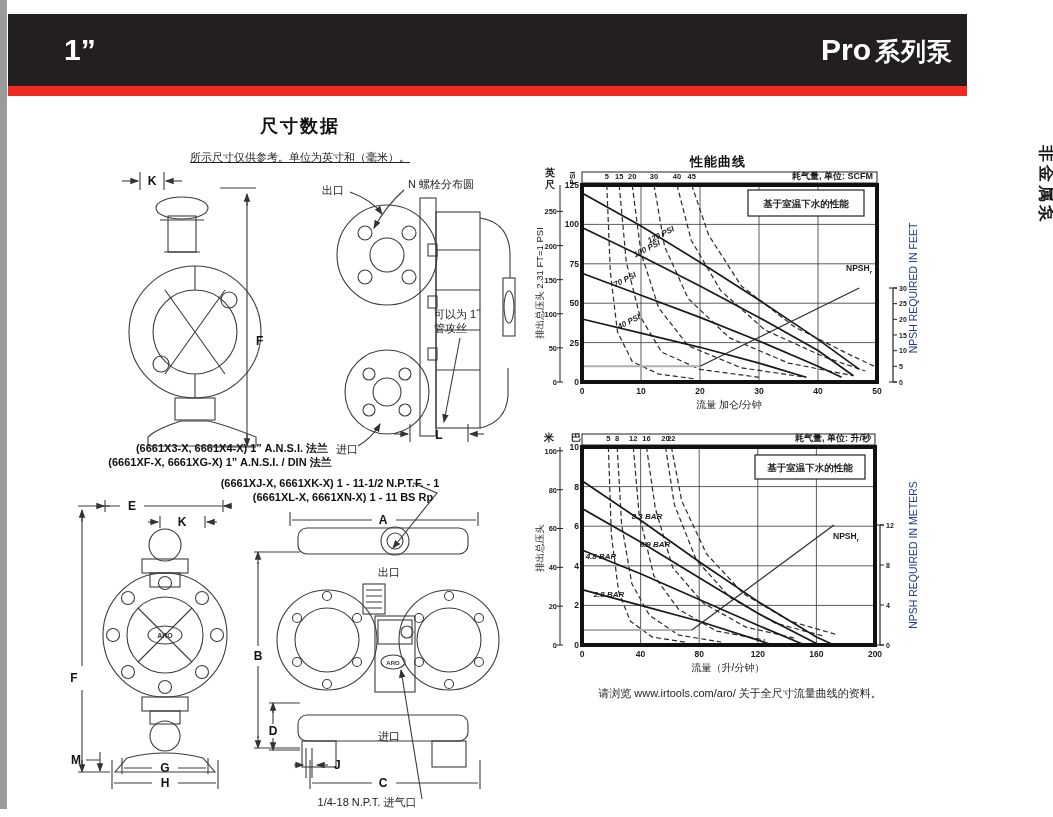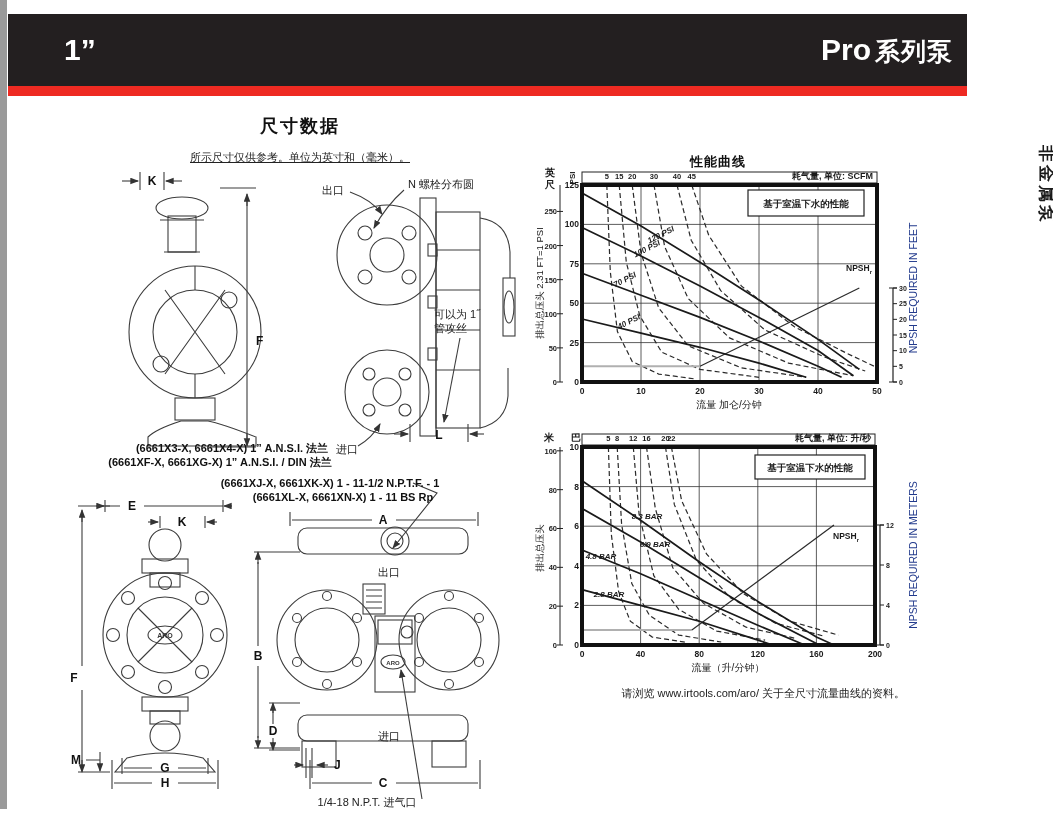--- a/index.html
+++ b/index.html
@@ -20,21 +20,21 @@
 
   .dims-title { position:absolute; left:180px; top:114px; width:240px; text-align:center;
                 font-size:18px; font-weight:bold; color:#111; letter-spacing:2px; }
   .dims-note { position:absolute; left:150px; top:150px; width:300px; text-align:center;
                font-size:11px; color:#222;text-decoration:underline; }
 
   .perf-title { position:absolute; left:618px; top:113px; width:200px; text-align:center;
                 font-size:13px; font-weight:bold; color:#111; letter-spacing:1px;margin-top:40px; }
   .chart1-title { position:absolute; left:568px; top:143px; width:300px; text-align:center;
                   font-size:12px; color:#222; }
-  .perf-footer { position:absolute; left:575px; top:686px; width:330px; text-align:right;
+  .perf-footer { position:absolute; left:575px; top:686px; width:330px; text-align:center;
                  font-size:11px; color:#222; }
 
   .side-tab { position:absolute; left:978px; top:145px; width:80px; height:80px; }
   .side-tab span { position:absolute; left:0; top:0; display:block; width:80px; text-align:center;
                    font-size:17px; font-weight:bold; color:#1a1a1a; letter-spacing:3px;
                    transform:rotate(90deg); transform-origin:40px 40px; }
 
   svg text { font-family:"Liberation Sans", sans-serif; }
   #dims-svg { position:absolute; left:60px; top:160px; }
   #chart1 { position:absolute; left:535px; top:158px; }

